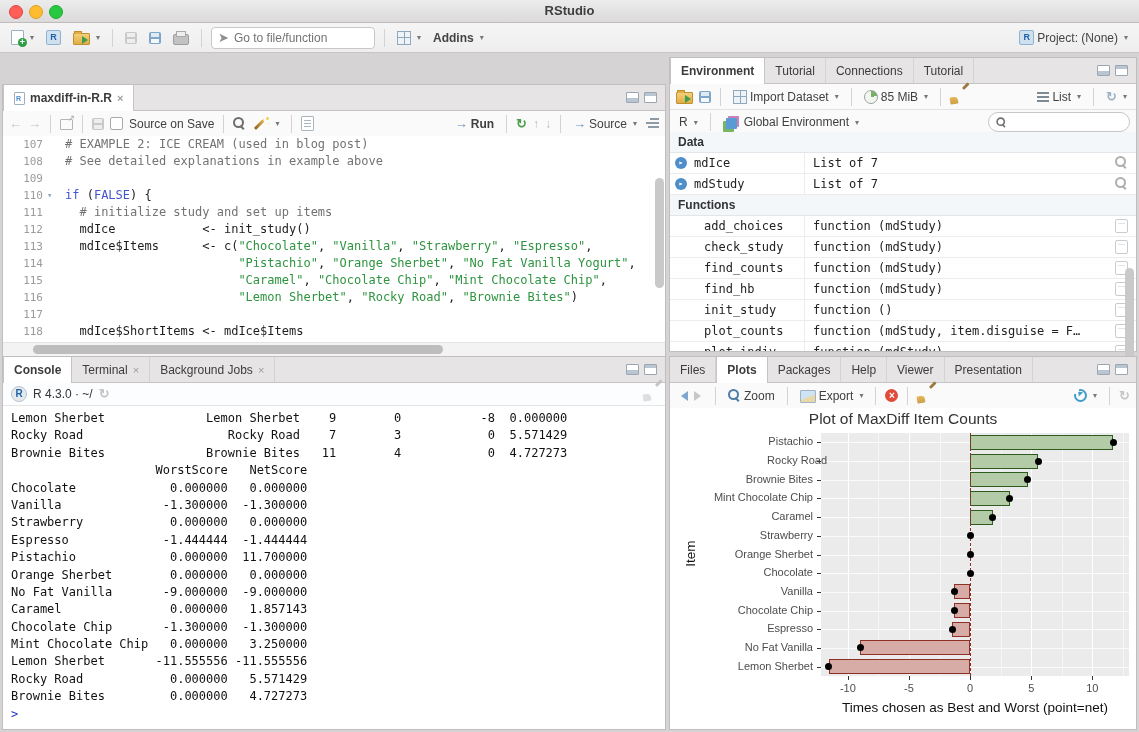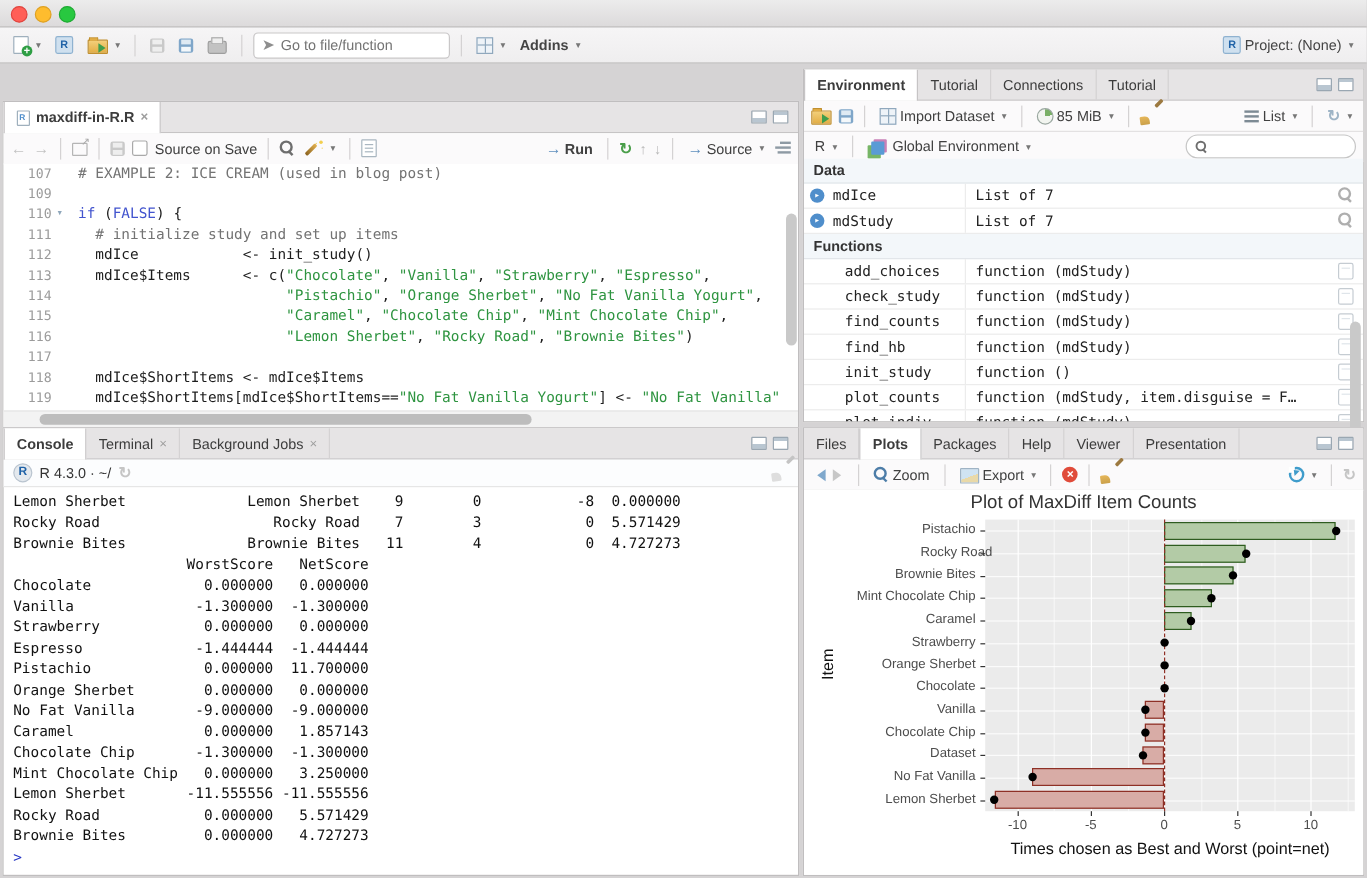--- a/index.html
+++ b/index.html
@@ -147,20 +147,21 @@
 </style>
 </head>
 <body>
 
 <div class="app">
 
   <div class="titlebar">
     <span class="tl red"></span>
     <span class="tl yellow"></span>
     <span class="tl green"></span>
+    <div class="wtitle">RStudio</div>
   </div>
 
   <div class="maintb">
     <span class="tbtn car">
         <span class="i page">
           <span class="plus">+</span>
         </span>
       </span>
     <span class="tbtn">
         <span class="i rcube">R</span>
@@ -239,20 +240,21 @@
       <span class="sep"></span>
       <span class="tbtn car">
         <span class="runarrow">→</span>
         <span>Source</span>
       </span>
       <span class="i outline"></span>
     </div>
     <div class="codearea">
       <div class="lines">
           <div class="cl"><span class="gut">107</span><span><span class="tk-c"># EXAMPLE 2: ICE CREAM (used in blog post)</span></span></div>
+          <div class="cl"><span class="gut">108</span><span><span class="tk-c"># See detailed explanations in example above</span></span></div>
           <div class="cl"><span class="gut">109</span><span></span></div>
           <div class="cl"><span class="gut">110</span><span class="fold">▾</span><span><span class="tk-k">if</span><span class="tk-p"> (</span><span class="tk-k">FALSE</span><span class="tk-p">) {</span></span></div>
           <div class="cl"><span class="gut">111</span><span><span class="tk-p">  </span><span class="tk-c"># initialize study and set up items</span></span></div>
           <div class="cl"><span class="gut">112</span><span><span class="tk-p">  mdIce            &lt;- init_study()</span></span></div>
           <div class="cl"><span class="gut">113</span><span><span class="tk-p">  mdIce$Items      &lt;- c(</span><span class="tk-s">"Chocolate"</span><span class="tk-p">, </span><span class="tk-s">"Vanilla"</span><span class="tk-p">, </span><span class="tk-s">"Strawberry"</span><span class="tk-p">, </span><span class="tk-s">"Espresso"</span><span class="tk-p">,</span></span></div>
           <div class="cl"><span class="gut">114</span><span><span class="tk-p">                        </span><span class="tk-s">"Pistachio"</span><span class="tk-p">, </span><span class="tk-s">"Orange Sherbet"</span><span class="tk-p">, </span><span class="tk-s">"No Fat Vanilla Yogurt"</span><span class="tk-p">,</span></span></div>
           <div class="cl"><span class="gut">115</span><span><span class="tk-p">                        </span><span class="tk-s">"Caramel"</span><span class="tk-p">, </span><span class="tk-s">"Chocolate Chip"</span><span class="tk-p">, </span><span class="tk-s">"Mint Chocolate Chip"</span><span class="tk-p">,</span></span></div>
           <div class="cl"><span class="gut">116</span><span><span class="tk-p">                        </span><span class="tk-s">"Lemon Sherbet"</span><span class="tk-p">, </span><span class="tk-s">"Rocky Road"</span><span class="tk-p">, </span><span class="tk-s">"Brownie Bites"</span><span class="tk-p">)</span></span></div>
           <div class="cl"><span class="gut">117</span><span></span></div>
           <div class="cl"><span class="gut">118</span><span><span class="tk-p">  mdIce$ShortItems &lt;- mdIce$Items</span></span></div>
@@ -543,21 +545,21 @@
         <div class="ylab" style="left: 21px; width: 122px; top: 120.808px;">Strawberry</div>
         <div class="ytickm" style="left: 147px; top: 127.808px;"></div>
         <div class="ylab" style="left: 21px; width: 122px; top: 139.5px;">Orange Sherbet</div>
         <div class="ytickm" style="left: 147px; top: 146.5px;"></div>
         <div class="ylab" style="left: 21px; width: 122px; top: 158.192px;">Chocolate</div>
         <div class="ytickm" style="left: 147px; top: 165.192px;"></div>
         <div class="ylab" style="left: 21px; width: 122px; top: 176.885px;">Vanilla</div>
         <div class="ytickm" style="left: 147px; top: 183.885px;"></div>
         <div class="ylab" style="left: 21px; width: 122px; top: 195.577px;">Chocolate Chip</div>
         <div class="ytickm" style="left: 147px; top: 202.577px;"></div>
-        <div class="ylab" style="left: 21px; width: 122px; top: 214.269px;">Dataset</div>
+        <div class="ylab" style="left: 21px; width: 122px; top: 214.269px;">Espresso</div>
         <div class="ytickm" style="left: 147px; top: 221.269px;"></div>
         <div class="ylab" style="left: 21px; width: 122px; top: 232.962px;">No Fat Vanilla</div>
         <div class="ytickm" style="left: 147px; top: 239.962px;"></div>
         <div class="ylab" style="left: 21px; width: 122px; top: 251.654px;">Lemon Sherbet</div>
         <div class="ytickm" style="left: 147px; top: 258.654px;"></div>
         <div class="xtickm" style="left: 177.889px; top: 268px;"></div>
         <div class="xticklab" style="left: 157.889px; top: 274px;">-10</div>
         <div class="xtickm" style="left: 239px; top: 268px;"></div>
         <div class="xticklab" style="left: 219px; top: 274px;">-5</div>
         <div class="xtickm" style="left: 300.111px; top: 268px;"></div>

